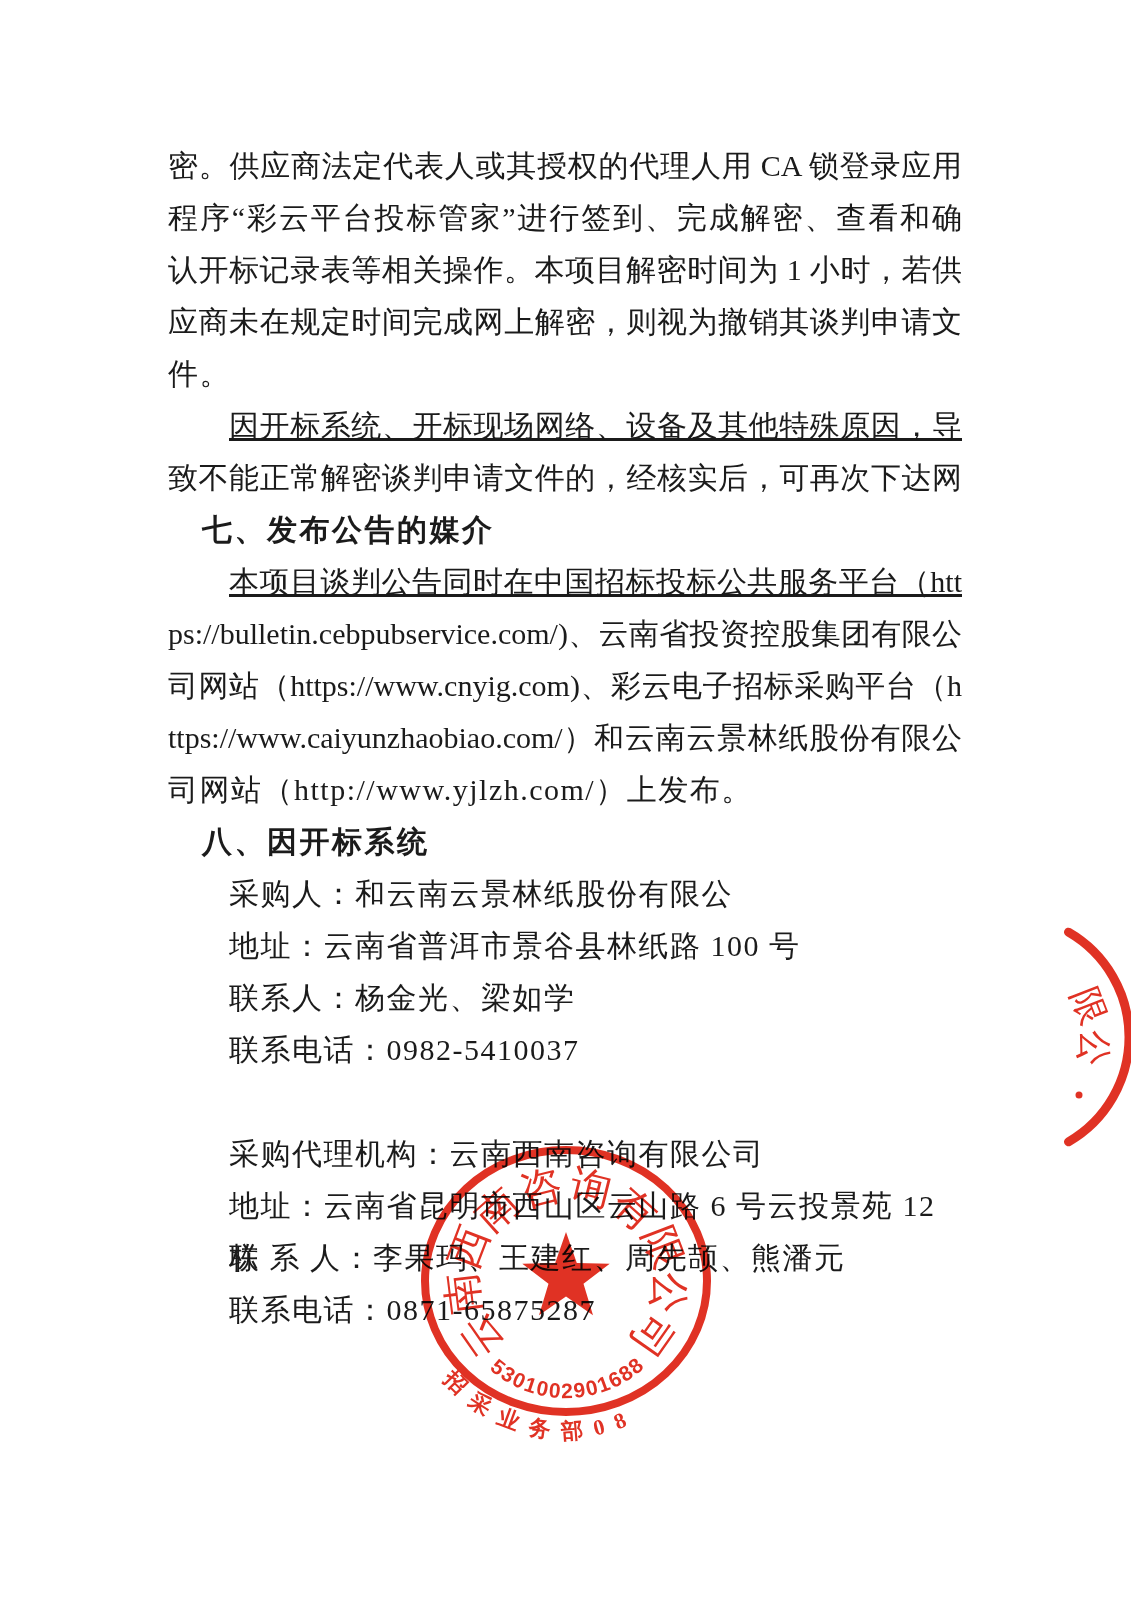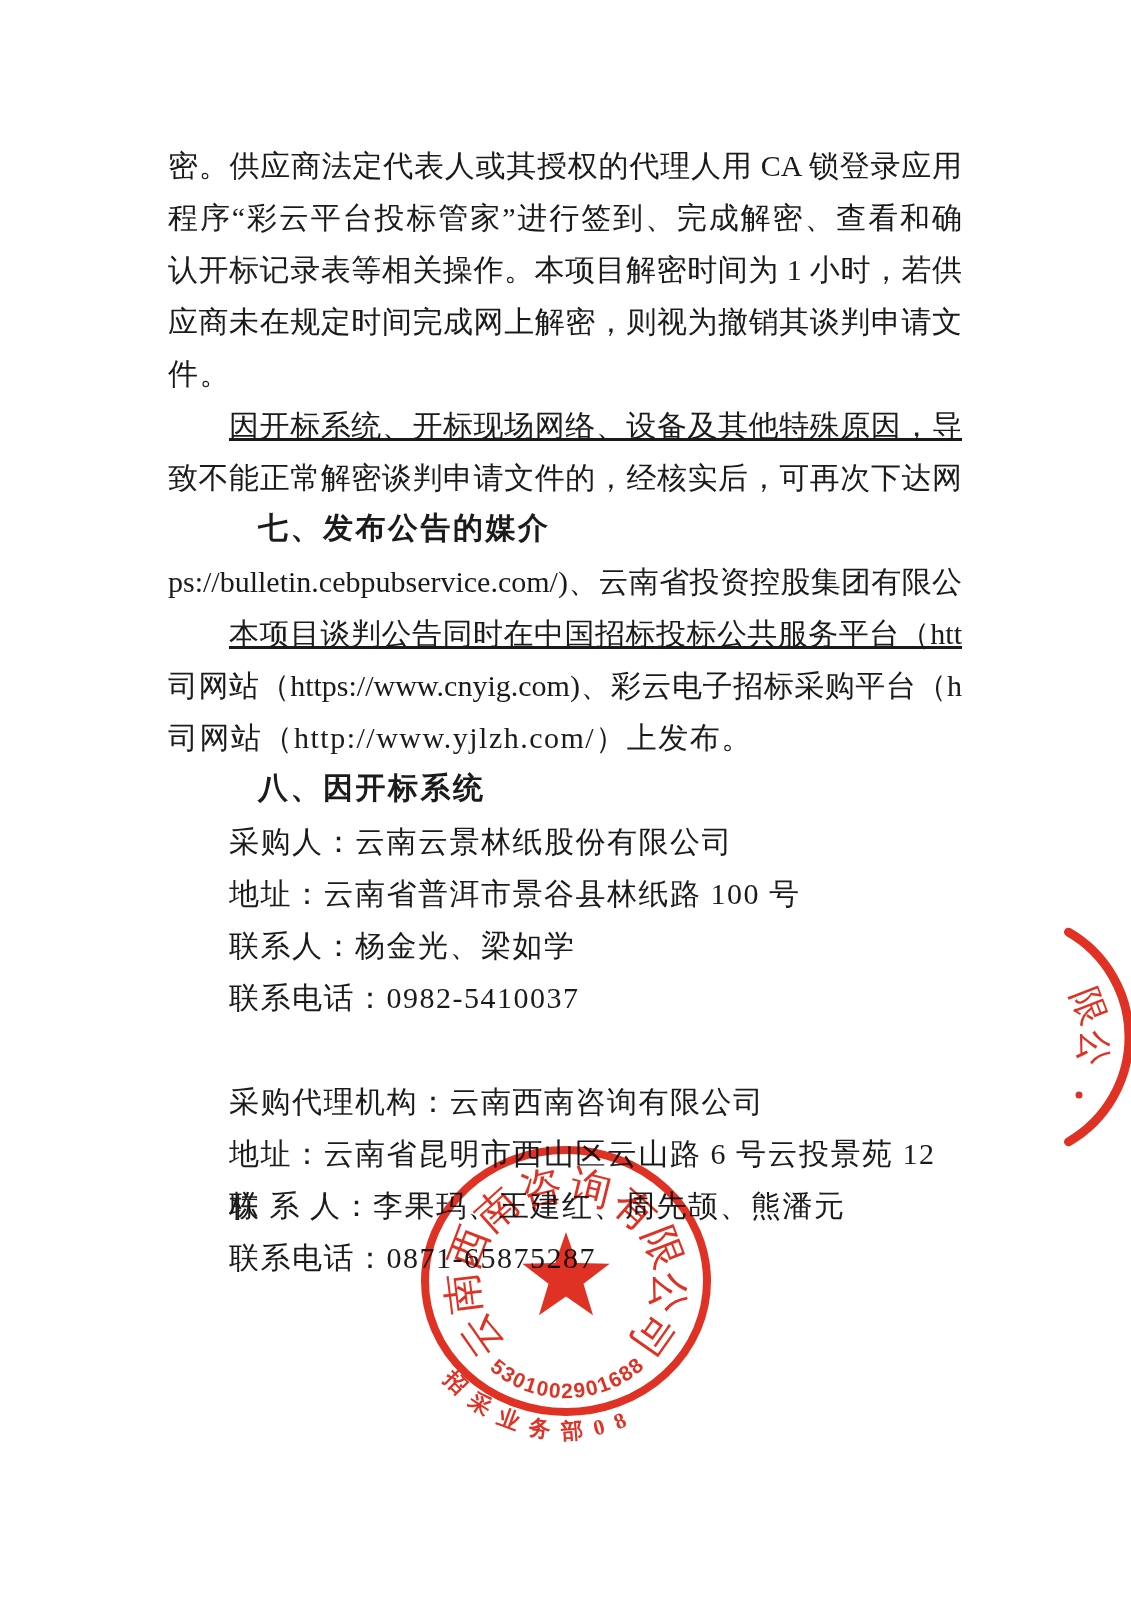--- a/index.html
+++ b/index.html
@@ -6,22 +6,22 @@
   .page {
     position:relative; width:1131px; height:1600px; margin:0 auto;
     background:#ffffff; overflow:hidden;
     font-family:"Liberation Serif","DejaVu Serif",serif; color:#1b1b1b;
   }
   .text-block { position:absolute; left:168px; top:140px; width:794px; }
   .line { height:52px; line-height:52px; font-size:30px; letter-spacing:1.5px; }
   .j   { text-align:justify; text-align-last:justify; letter-spacing:0; }
   .ind { text-indent:61px;text-decoration:underline; }
   .m   { margin-left:61px; }
-  .h   { font-family:Liberation Mono, monospace; font-weight:700;
-         margin-left:90px; letter-spacing:2.5px; }
+  .h   { font-family:Liberation Sans, sans-serif; font-weight:700;
+         margin-left:34px; letter-spacing:2.5px; }
   .seal-svg { position:absolute; left:0; top:0; mix-blend-mode:multiply; opacity:.94;
               pointer-events:none; }
   .seal-ring-char { font-family:"Liberation Serif","DejaVu Serif",serif; font-size:41px;
                     fill:#de2516; }
   .seal-code-text { font-family:"Liberation Sans","DejaVu Sans",sans-serif; font-weight:700;
                     font-size:21px; fill:#de2516; letter-spacing:1.5px; }
   .seal-dept-text { font-family:"Liberation Serif","DejaVu Serif",serif; font-weight:700;
                     font-size:22px; fill:#de2516; letter-spacing:12px; }
   .edge-char { font-family:"Liberation Serif","DejaVu Serif",serif; font-size:36px; fill:#de2516; }
 </style>
@@ -32,26 +32,27 @@
 
   <div class="text-block">
     <div class="line j">密。供应商法定代表人或其授权的代理人用 CA 锁登录应用</div>
     <div class="line j">程序“彩云平台投标管家”进行签到、完成解密、查看和确</div>
     <div class="line j">认开标记录表等相关操作。本项目解密时间为 1 小时，若供</div>
     <div class="line j">应商未在规定时间完成网上解密，则视为撤销其谈判申请文</div>
     <div class="line">件。</div>
     <div class="line j ind">因开标系统、开标现场网络、设备及其他特殊原因，导</div>
     <div class="line j">致不能正常解密谈判申请文件的，经核实后，可再次下达网</div>
     <div class="line h">七、发布公告的媒介</div>
+    <div class="line j ind">本项目谈判公告同时在中国招标投标公共服务平台（htt</div>
     <div class="line j">ps://bulletin.cebpubservice.com/)、云南省投资控股集团有限公</div>
-    <div class="line j ind">本项目谈判公告同时在中国招标投标公共服务平台（htt</div>
     <div class="line j">司网站（https://www.cnyig.com)、彩云电子招标采购平台（h</div>
+    <div class="line j">ttps://www.caiyunzhaobiao.com/）和云南云景林纸股份有限公</div>
     <div class="line">司网站（http://www.yjlzh.com/）上发布。</div>
     <div class="line h">八、因开标系统</div>
-    <div class="line m">采购人：云南云景林纸股份有限公司</div>
+    <div class="line m">采购人：和云南云景林纸股份有限公</div>
     <div class="line m">地址：云南省普洱市景谷县林纸路 100 号</div>
     <div class="line m">联系人：杨金光、梁如学</div>
     <div class="line m">联系电话：0982-5410037</div>
     <div class="line"></div>
     <div class="line m">采购代理机构：云南西南咨询有限公司</div>
     <div class="line m">地址：云南省昆明市西山区云山路 6 号云投景苑 12 栋</div>
     <div class="line m">联 系 人：李果玛、王建红、周先颉、熊潘元</div>
     <div class="line m">联系电话：0871-65875287</div>
   </div>
 

